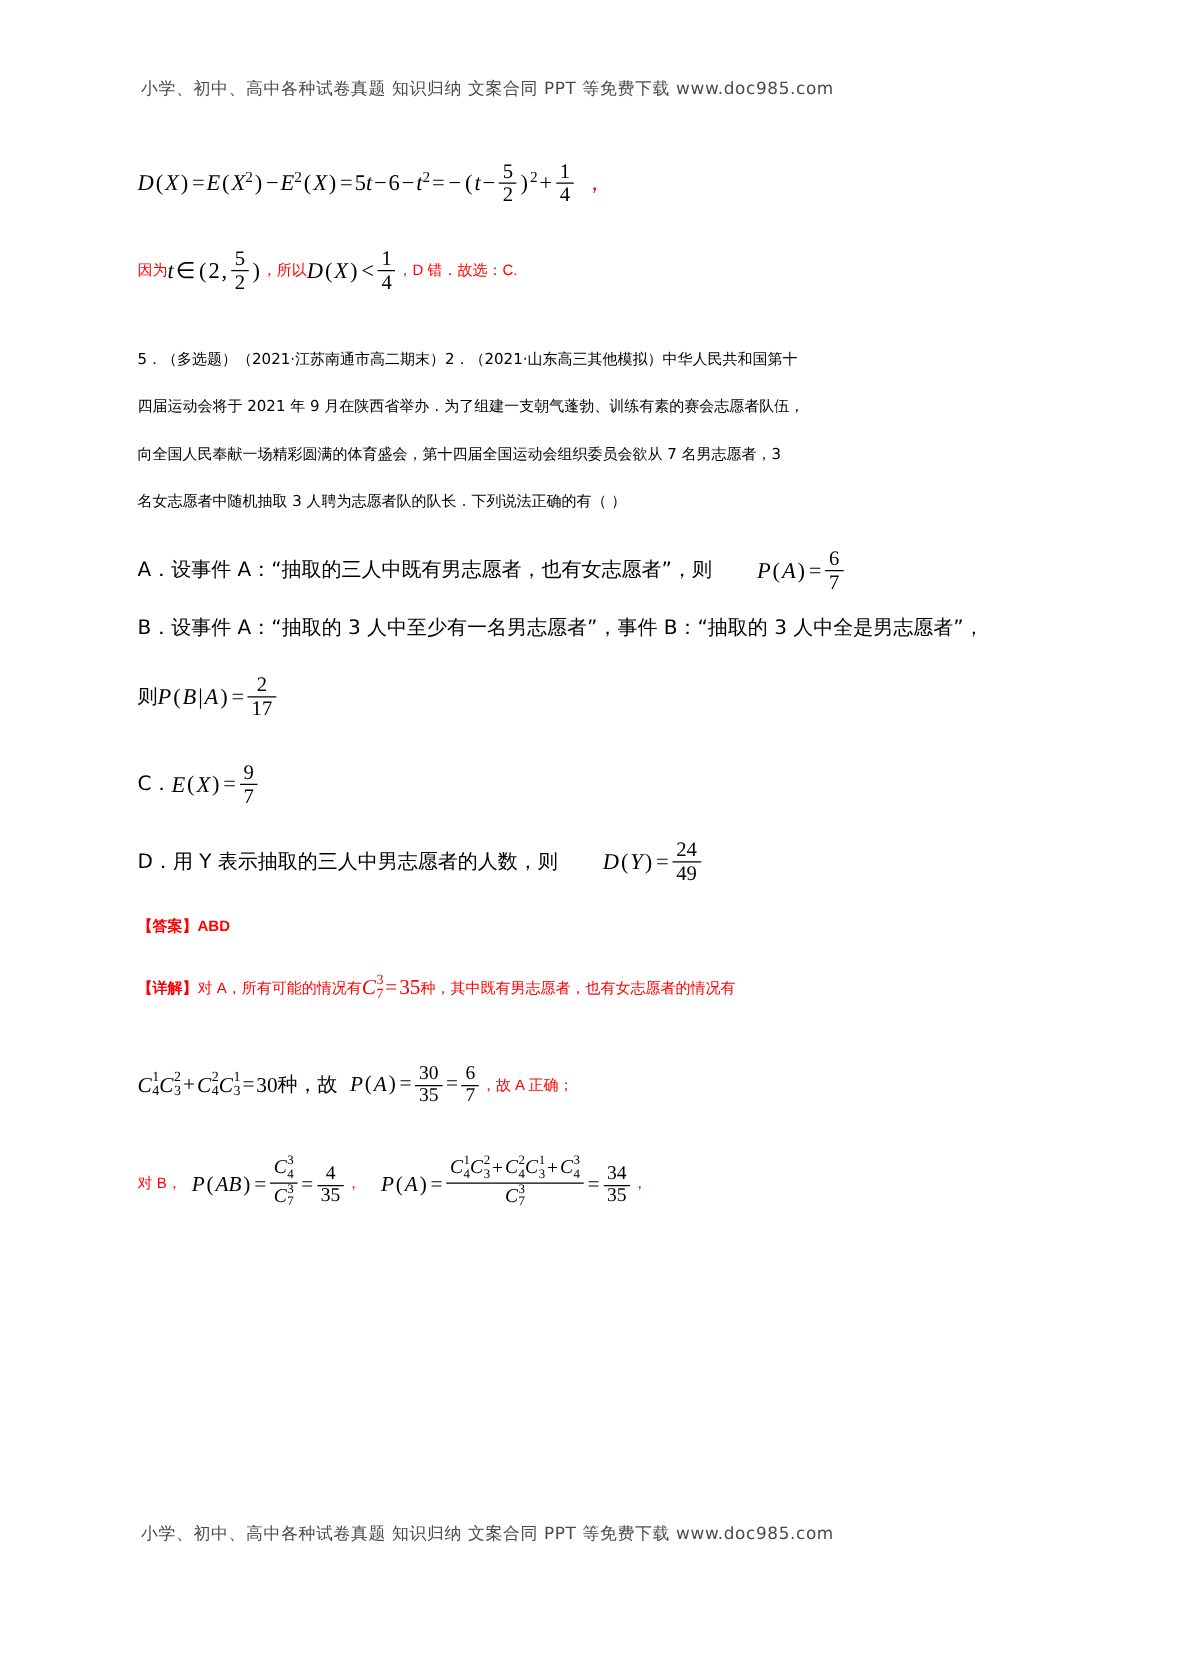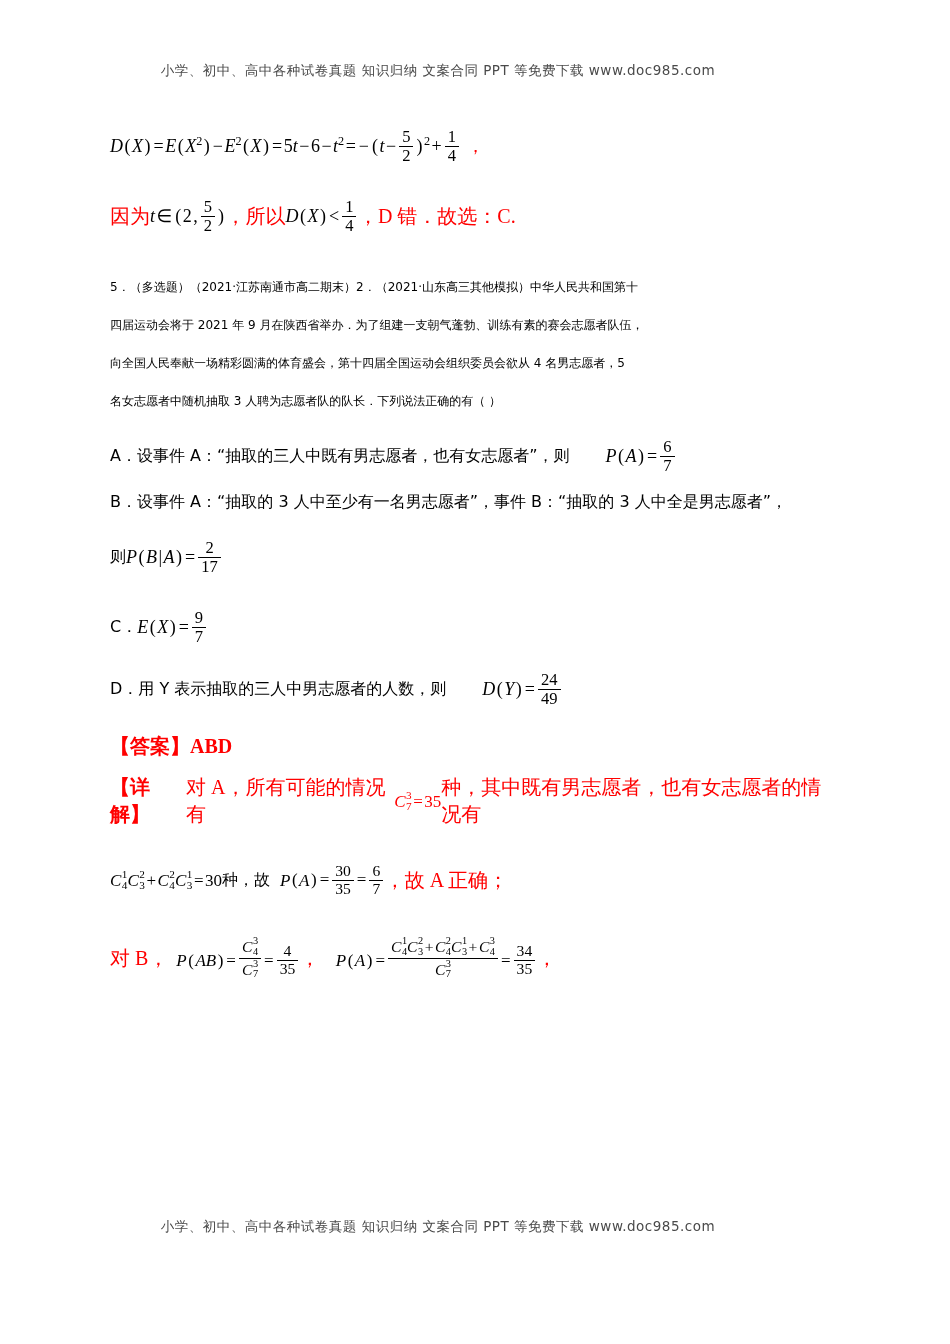--- a/index.html
+++ b/index.html
@@ -24,21 +24,20 @@
   }
   .watermark {
     position: absolute;
     left: 0;
     width: 780px;
     text-align: center;
     font-family: "DejaVu Sans", sans-serif;
     font-size: 13.5px;
     color: #4a4a4a;
     letter-spacing: 0.5px;
-    padding-left: 48px;
   }
   .wm-top { top: 62px; }
   .wm-bottom { top: 1218px; }
 
   .content {
     position: absolute;
     left: 110px;
     top: 120px;
     width: 730px;
   }
@@ -86,22 +85,22 @@
     margin-left: 0.5px;
   }
   .supsub span { display: block; }
 
   .red { color: #ff0000; }
   .cn {
     font-family: "DejaVu Sans", sans-serif;
     font-size: 16px;
   }
   .cn-red {
-    font-family: Liberation Serif, serif;
-    font-size: 20px;
+    font-family: Liberation Sans, sans-serif;
+    font-size: 12px;
     color: #ff0000;
   }
   .bold { font-weight: bold; }
 
   .para {
     font-family: "DejaVu Sans", sans-serif;
     font-size: 12px;
     line-height: 38px;
     text-align: justify;
   }
@@ -152,21 +151,21 @@
         <span class="mi">D</span><span class="mo">(</span><span class="mi">X</span><span class="mo">)</span><span class="mo">&lt;</span><span class="frac"><span class="top mn">1</span><span class="bot mn">4</span></span>
       </span>
       <span class="cn-red">，D 错．故选：C.</span>
     </div>
 
     <div class="spacer-lg"></div>
 
     <div class="para">
       <span>5．</span><span>（多选题）（2021·江苏南通市高二期末）2．（2021·山东高三其他模拟）</span><span>中华人民共和国第十</span><br>
       <span>四届运动会将于 2021 年 9 月在陕西省举办．为了组建一支朝气蓬勃、训练有素的赛会志愿者队伍，</span><br>
-      <span>向全国人民奉献一场精彩圆满的体育盛会，第十四届全国运动会组织委员会欲从 4 名男志愿者，5</span><br>
+      <span>向全国人民奉献一场精彩圆满的体育盛会，第十四届全国运动会组织委员会欲从 7 名男志愿者，3</span><br>
       <span>名女志愿者中随机抽取 3 人聘为志愿者队的队长．下列说法正确的有（      ）</span>
     </div>
 
     <div class="spacer-sm"></div>
 
     <div class="tall-row">
       <span class="opt-label">A．</span>
       <span class="opt-label">设事件 A：“抽取的三人中既有男志愿者，也有女志愿者”，则</span>
       <span class="math bigmath" style="margin-left:36px;">
         <span class="mi">P</span><span class="mo">(</span><span class="mi">A</span><span class="mo">)</span><span class="mo">=</span><span class="frac"><span class="top mn">6</span><span class="bot mn">7</span></span>

